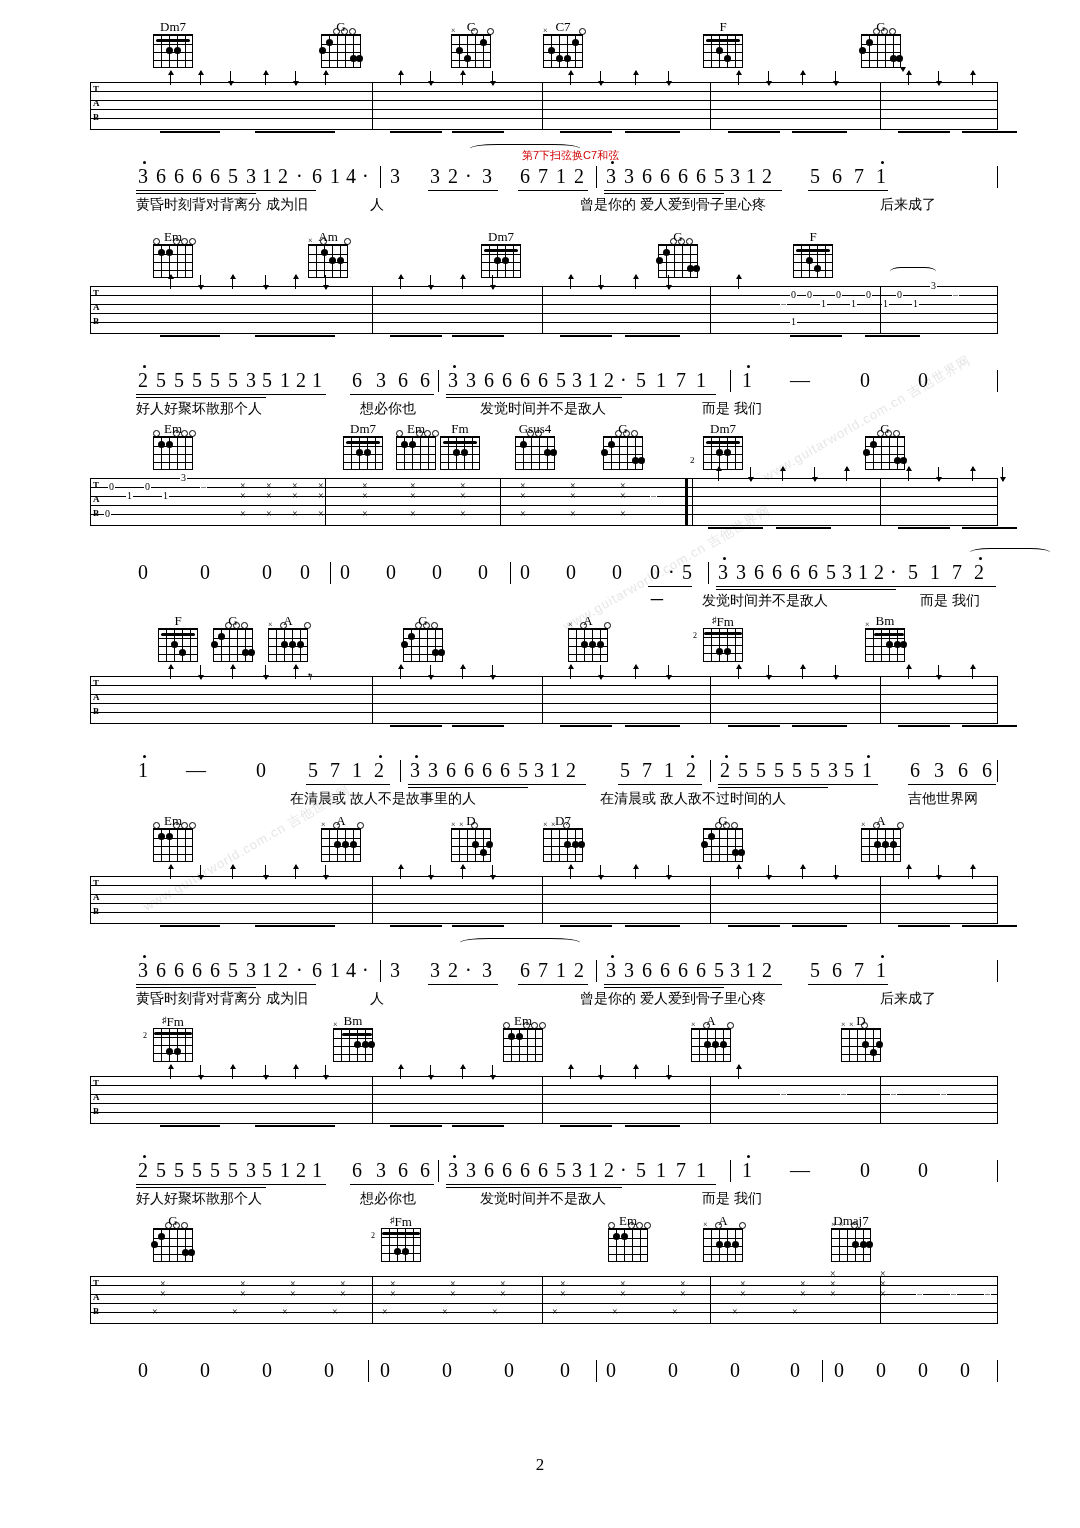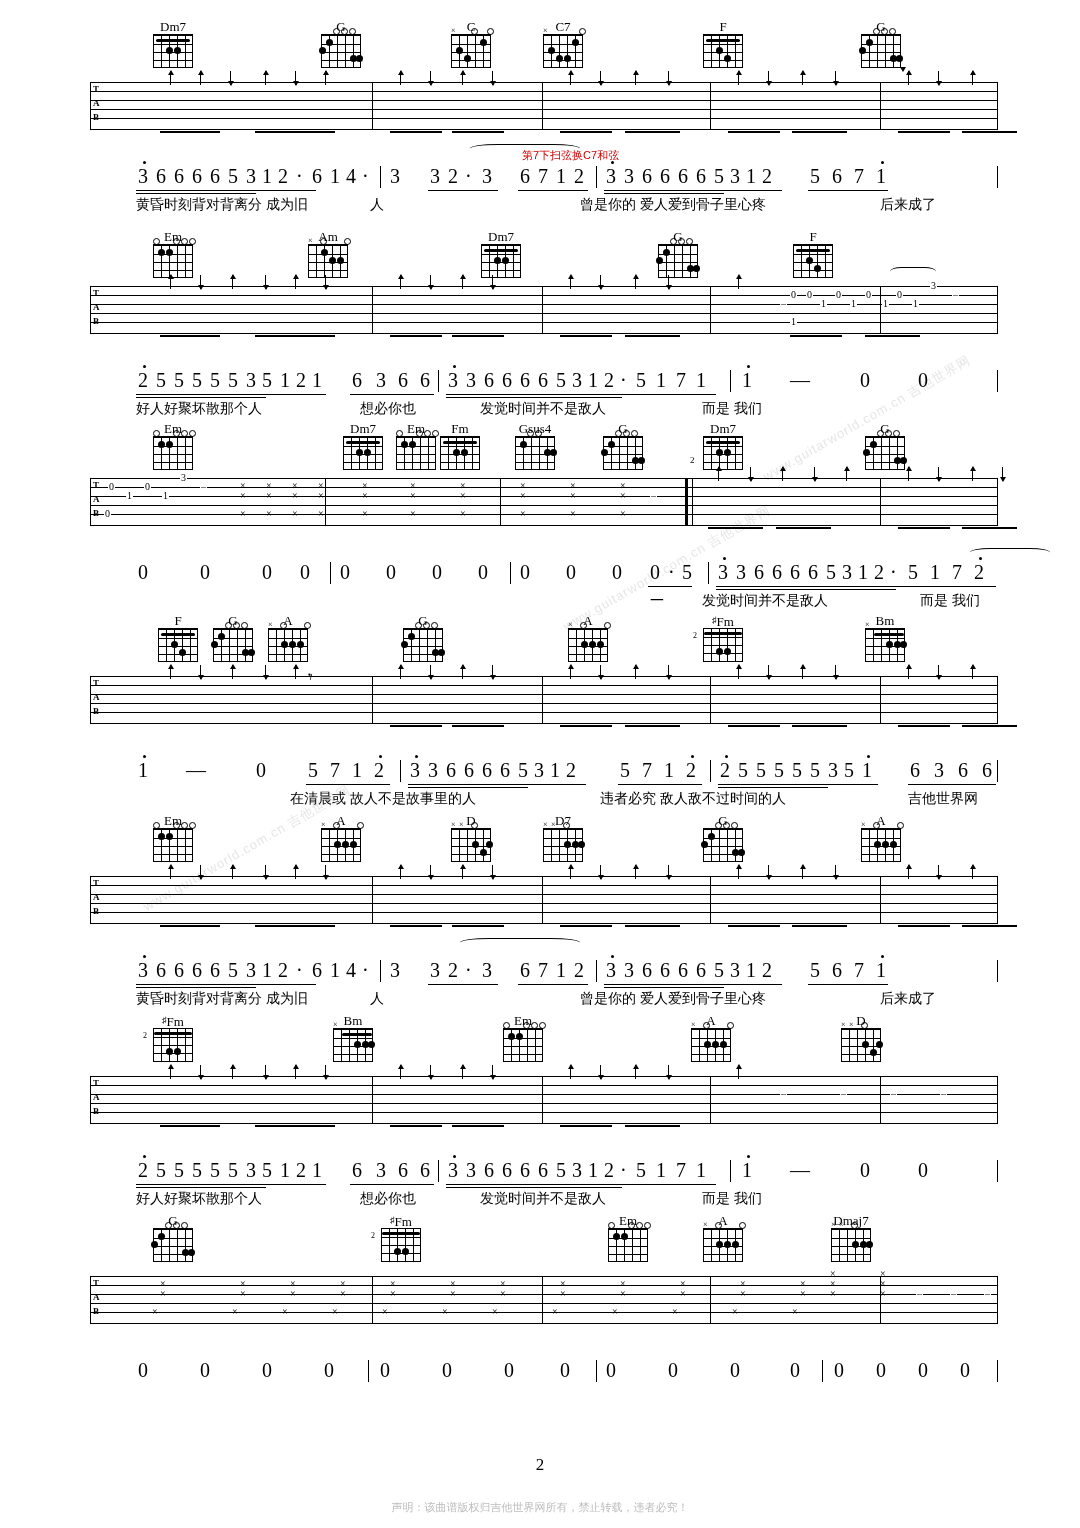--- a/index.html
+++ b/index.html
@@ -947,21 +947,21 @@
       <div class="n" style="left:820px">6</div>
         <div class="n" style="left:844px">3</div>
         <div class="n" style="left:868px">6</div>
         <div class="n" style="left:892px">6</div>
       <div class="under" style="left:818px;top:24px;width:88px"></div>
       <div class="vbar" style="right:0;top:0"></div>
     </div>
 
     <div class="lyr" style="top:178px;">
       <span style="left:200px;">在清晨或 故人不是故事里的人</span>
-      <span style="left:510px;">违者必究 敌人敌不过时间的人</span>
+      <span style="left:510px;">在清晨或 敌人敌不过时间的人</span>
       <span style="left:818px;">吉他世界网</span>
     </div>
   </div>
 
   <div class="system" style="top:812px;height:200px;">
     <div class="chord" style="left:150px;top:2px;">
       <div class="cname">Em</div>
       <div class="grid">
         <div class="v" style="left:7px"></div>
           <div class="v" style="left:15px"></div>
@@ -1536,15 +1536,14 @@
       <div class="vbar" style="left:732px;top:0"></div>
       <div class="n" style="left:744px">0</div>
         <div class="n" style="left:786px">0</div>
         <div class="n" style="left:828px">0</div>
         <div class="n" style="left:870px">0</div>
       <div class="vbar" style="right:0;top:0"></div>
     </div>
   </div>
 
   <div class="pagenum" style="top:1455px;">2</div>
-  <div class="footer" style="top:1500px;">声明：该曲谱版权归吉他世界网所有，禁止转载，违者必究！</div>
 
 </div>
 
 </body></html>

